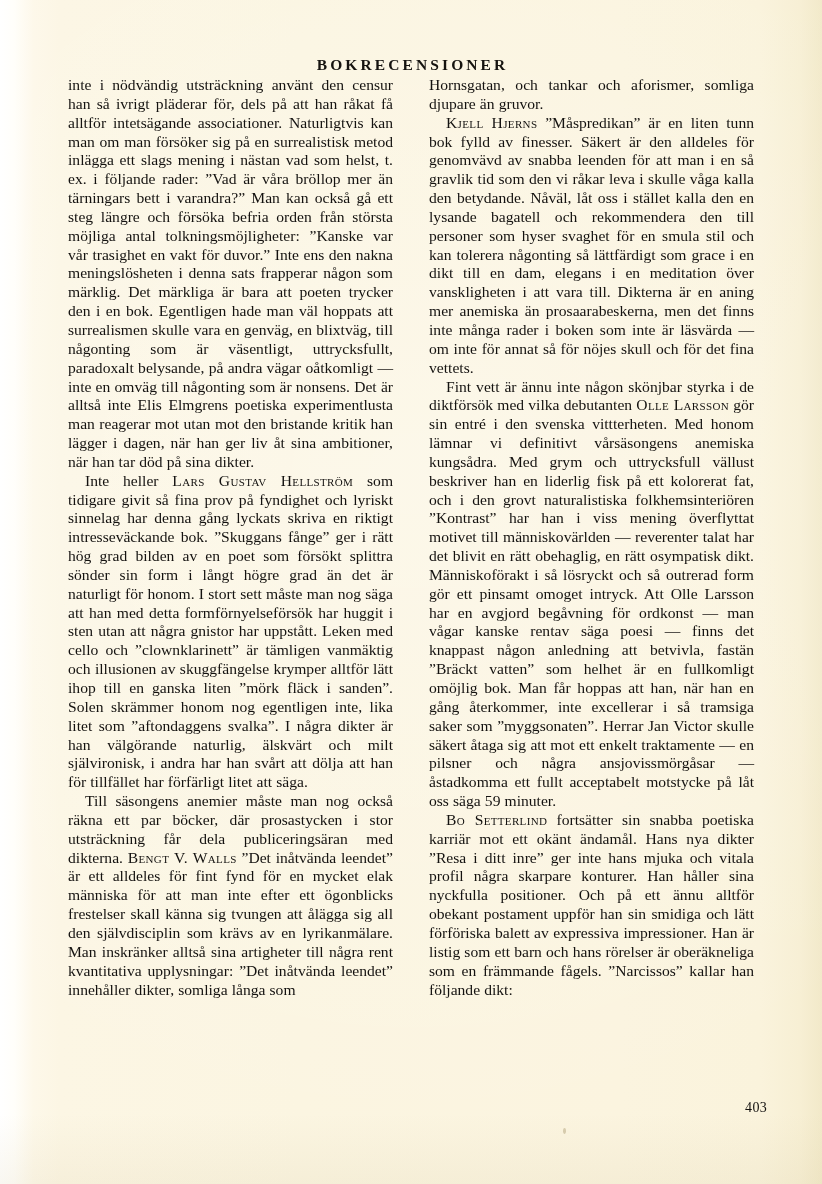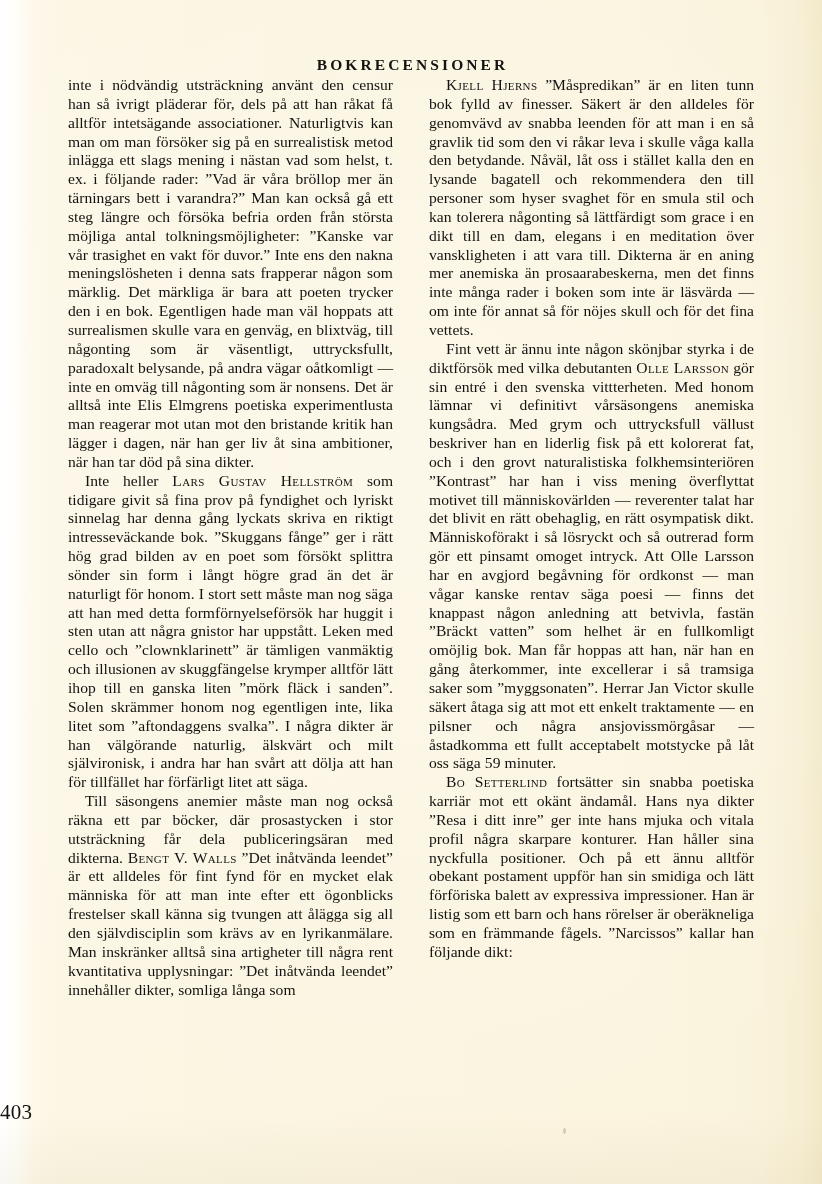--- a/index.html
+++ b/index.html
@@ -95,25 +95,25 @@
   
   .sc {
     font-variant: small-caps;
     letter-spacing: 0.35px;
     margin-top: 25px;
   }
 
   
   .folio {
     position: absolute;
-    left: 0;
+    left: 13px;
     top: 1100px;
     width: 754px;
-    text-align: left;
-    font-size: 21px;
+    text-align: right;
+    font-size: 14px;
     letter-spacing: 0.3px;
   }
 
   
   .speck {
     position: absolute;
     left: 563px;
     top: 1128px;
     width: 3px;
     height: 6px;
@@ -132,20 +132,21 @@
 
     <div class="columns">
 
       <div class="column">
         <p class="para">inte i nödvändig utsträckning använt den censur han så ivrigt pläderar för, dels på att han råkat få alltför intetsägande associationer. Naturligtvis kan man om man försöker sig på en surrealistisk metod inlägga ett slags mening i nästan vad som helst, t. ex. i följande rader: ”Vad är våra bröllop mer än tärningars bett i varandra?” Man kan också gå ett steg längre och försöka befria orden från största möjliga antal tolkningsmöjligheter: ”Kanske var vår trasighet en vakt för duvor.” Inte ens den nakna meningslösheten i denna sats frapperar någon som märklig. Det märkliga är bara att poeten trycker den i en bok. Egentligen hade man väl hoppats att surrealismen skulle vara en genväg, en blixtväg, till någonting som är väsentligt, uttrycksfullt, paradoxalt belysande, på andra vägar oåtkomligt — inte en omväg till någonting som är nonsens. Det är alltså inte Elis Elmgrens poetiska experimentlusta man reagerar mot utan mot den bristande kritik han lägger i dagen, när han ger liv åt sina ambitioner, när han tar död på sina dikter.</p>
         <p class="para indent"><span>Inte heller </span><span class="sc">Lars Gustav Hellström</span><span> som tidigare givit så fina prov på fyndighet och lyriskt sinnelag har denna gång lyckats skriva en riktigt intresseväckande bok. ”Skuggans fånge” ger i rätt hög grad bilden av en poet som försökt splittra sönder sin form i långt högre grad än det är naturligt för honom. I stort sett måste man nog säga att han med detta formförnyelseförsök har huggit i sten utan att några gnistor har uppstått. Leken med cello och ”clownklarinett” är tämligen vanmäktig och illusionen av skuggfängelse krymper alltför lätt ihop till en ganska liten ”mörk fläck i sanden”. Solen skrämmer honom nog egentligen inte, lika litet som ”aftondaggens svalka”. I några dikter är han välgörande naturlig, älskvärt och milt självironisk, i andra har han svårt att dölja att han för tillfället har förfärligt litet att säga.</span></p>
         <p class="para indent"><span>Till säsongens anemier måste man nog också räkna ett par böcker, där prosastycken i stor utsträckning får dela publiceringsäran med dikterna. </span><span class="sc">Bengt V. Walls</span><span> ”Det inåtvända leendet” är ett alldeles för fint fynd för en mycket elak människa för att man inte efter ett ögonblicks frestelser skall känna sig tvungen att ålägga sig all den självdisciplin som krävs av en lyrikanmälare. Man inskränker alltså sina artigheter till några rent kvantitativa upplysningar: ”Det inåtvända leendet” innehåller dikter, somliga långa som</span></p>
       </div>
 
       <div class="column">
+        <p class="para">Hornsgatan, och tankar och aforismer, somliga djupare än gruvor.</p>
         <p class="para indent"><span></span><span class="sc">Kjell Hjerns</span><span> ”Måspredikan” är en liten tunn bok fylld av finesser. Säkert är den alldeles för genomvävd av snabba leenden för att man i en så gravlik tid som den vi råkar leva i skulle våga kalla den betydande. Nåväl, låt oss i stället kalla den en lysande bagatell och rekommendera den till personer som hyser svaghet för en smula stil och kan tolerera någonting så lättfärdigt som grace i en dikt till en dam, elegans i en meditation över vanskligheten i att vara till. Dikterna är en aning mer anemiska än prosaarabeskerna, men det finns inte många rader i boken som inte är läsvärda — om inte för annat så för nöjes skull och för det fina vettets.</span></p>
         <p class="para indent"><span>Fint vett är ännu inte någon skönjbar styrka i de diktförsök med vilka debutanten </span><span class="sc">Olle Larsson</span><span> gör sin entré i den svenska vittterheten. Med honom lämnar vi definitivt vårsäsongens anemiska kungsådra. Med grym och uttrycksfull vällust beskriver han en liderlig fisk på ett kolorerat fat, och i den grovt naturalistiska folkhemsinteriören ”Kontrast” har han i viss mening överflyttat motivet till människovärlden — reverenter talat har det blivit en rätt obehaglig, en rätt osympatisk dikt. Människoförakt i så lösryckt och så outrerad form gör ett pinsamt omoget intryck. Att Olle Larsson har en avgjord begåvning för ordkonst — man vågar kanske rentav säga poesi — finns det knappast någon anledning att betvivla, fastän ”Bräckt vatten” som helhet är en fullkomligt omöjlig bok. Man får hoppas att han, när han en gång återkommer, inte excellerar i så tramsiga saker som ”myggsonaten”. Herrar Jan Victor skulle säkert åtaga sig att mot ett enkelt traktamente — en pilsner och några ansjovissmörgåsar — åstadkomma ett fullt acceptabelt motstycke på låt oss säga 59 minuter.</span></p>
         <p class="para indent"><span></span><span class="sc">Bo Setterlind</span><span> fortsätter sin snabba poetiska karriär mot ett okänt ändamål. Hans nya dikter ”Resa i ditt inre” ger inte hans mjuka och vitala profil några skarpare konturer. Han håller sina nyckfulla positioner. Och på ett ännu alltför obekant postament uppför han sin smidiga och lätt förföriska balett av expressiva impressioner. Han är listig som ett barn och hans rörelser är oberäkneliga som en främmande fågels. ”Narcissos” kallar han följande dikt:</span></p>
       </div>
 
     </div>
 
     <div class="folio">403</div>
     <div class="speck"></div>
 

